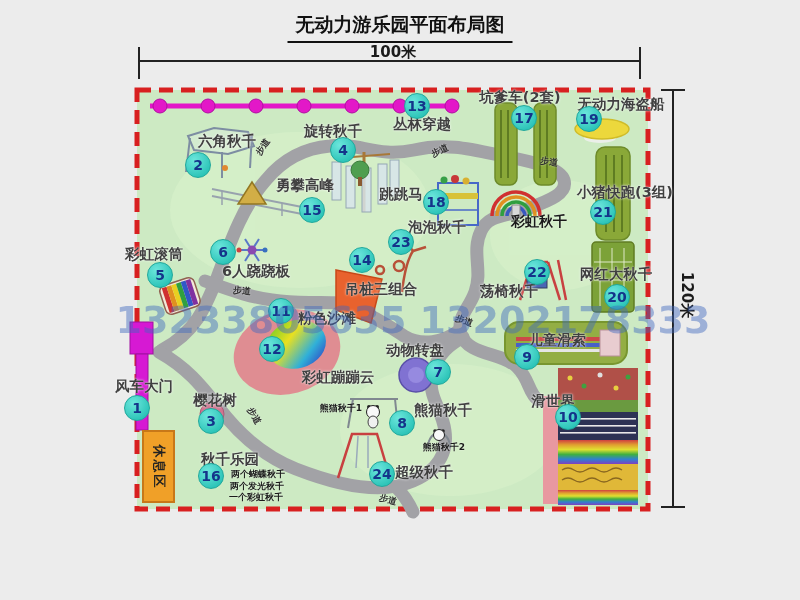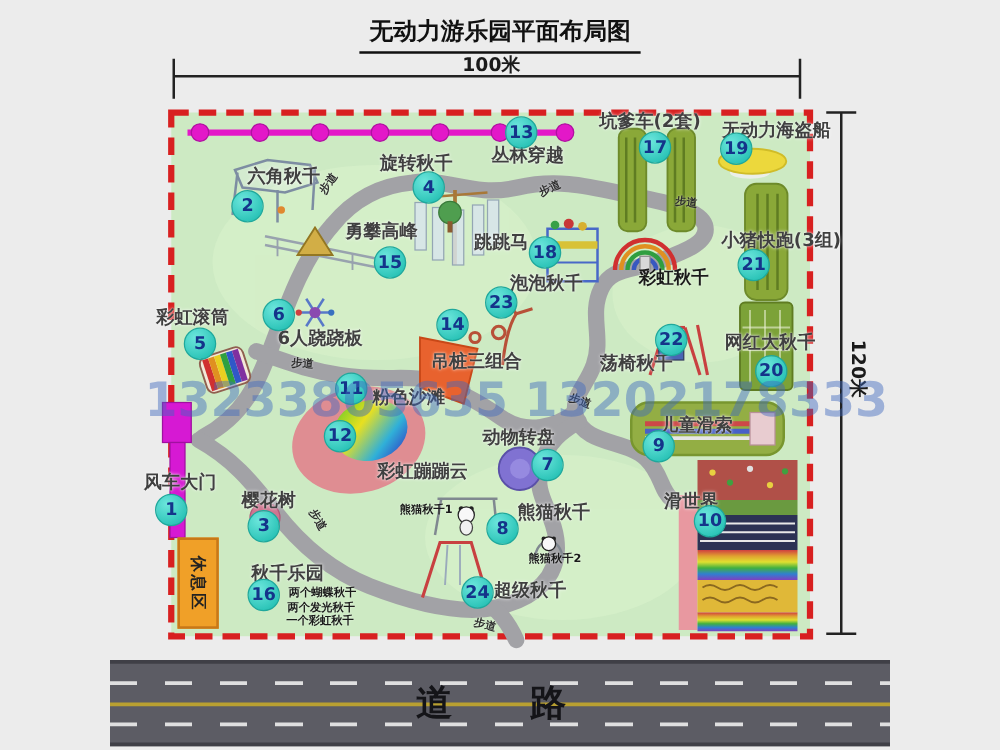--- a/index.html
+++ b/index.html
@@ -352,20 +352,14 @@
       <div class="p-label" style="left: 440px; top: 151px; font-size: 9px; transform: translate(-50%, -50%) rotate(-25deg);">步道</div>
       <div class="p-label" style="left: 549px; top: 162px; font-size: 9px; transform: translate(-50%, -50%) rotate(8deg);">步道</div>
       <div class="p-label" style="left: 242px; top: 291px; font-size: 9px; transform: translate(-50%, -50%) rotate(5deg);">步道</div>
       <div class="p-label" style="left: 464px; top: 321px; font-size: 9px; transform: translate(-50%, -50%) rotate(20deg);">步道</div>
       <div class="p-label" style="left: 254px; top: 416px; font-size: 9px; transform: translate(-50%, -50%) rotate(60deg);">步道</div>
       <div class="p-label" style="left: 388px; top: 500px; font-size: 9px; transform: translate(-50%, -50%) rotate(15deg);">步道</div>
     </div>
 
   <div class="wm-phone">13233805635 13202178333</div>
 
-  <div class="road">
-    <div class="lane-dash top"></div>
-    <div class="lane-center"></div>
-    <div class="lane-dash bottom"></div>
-    <div class="road-label">道  路</div>
-  </div>
 
 </div>
 
 </body></html>

